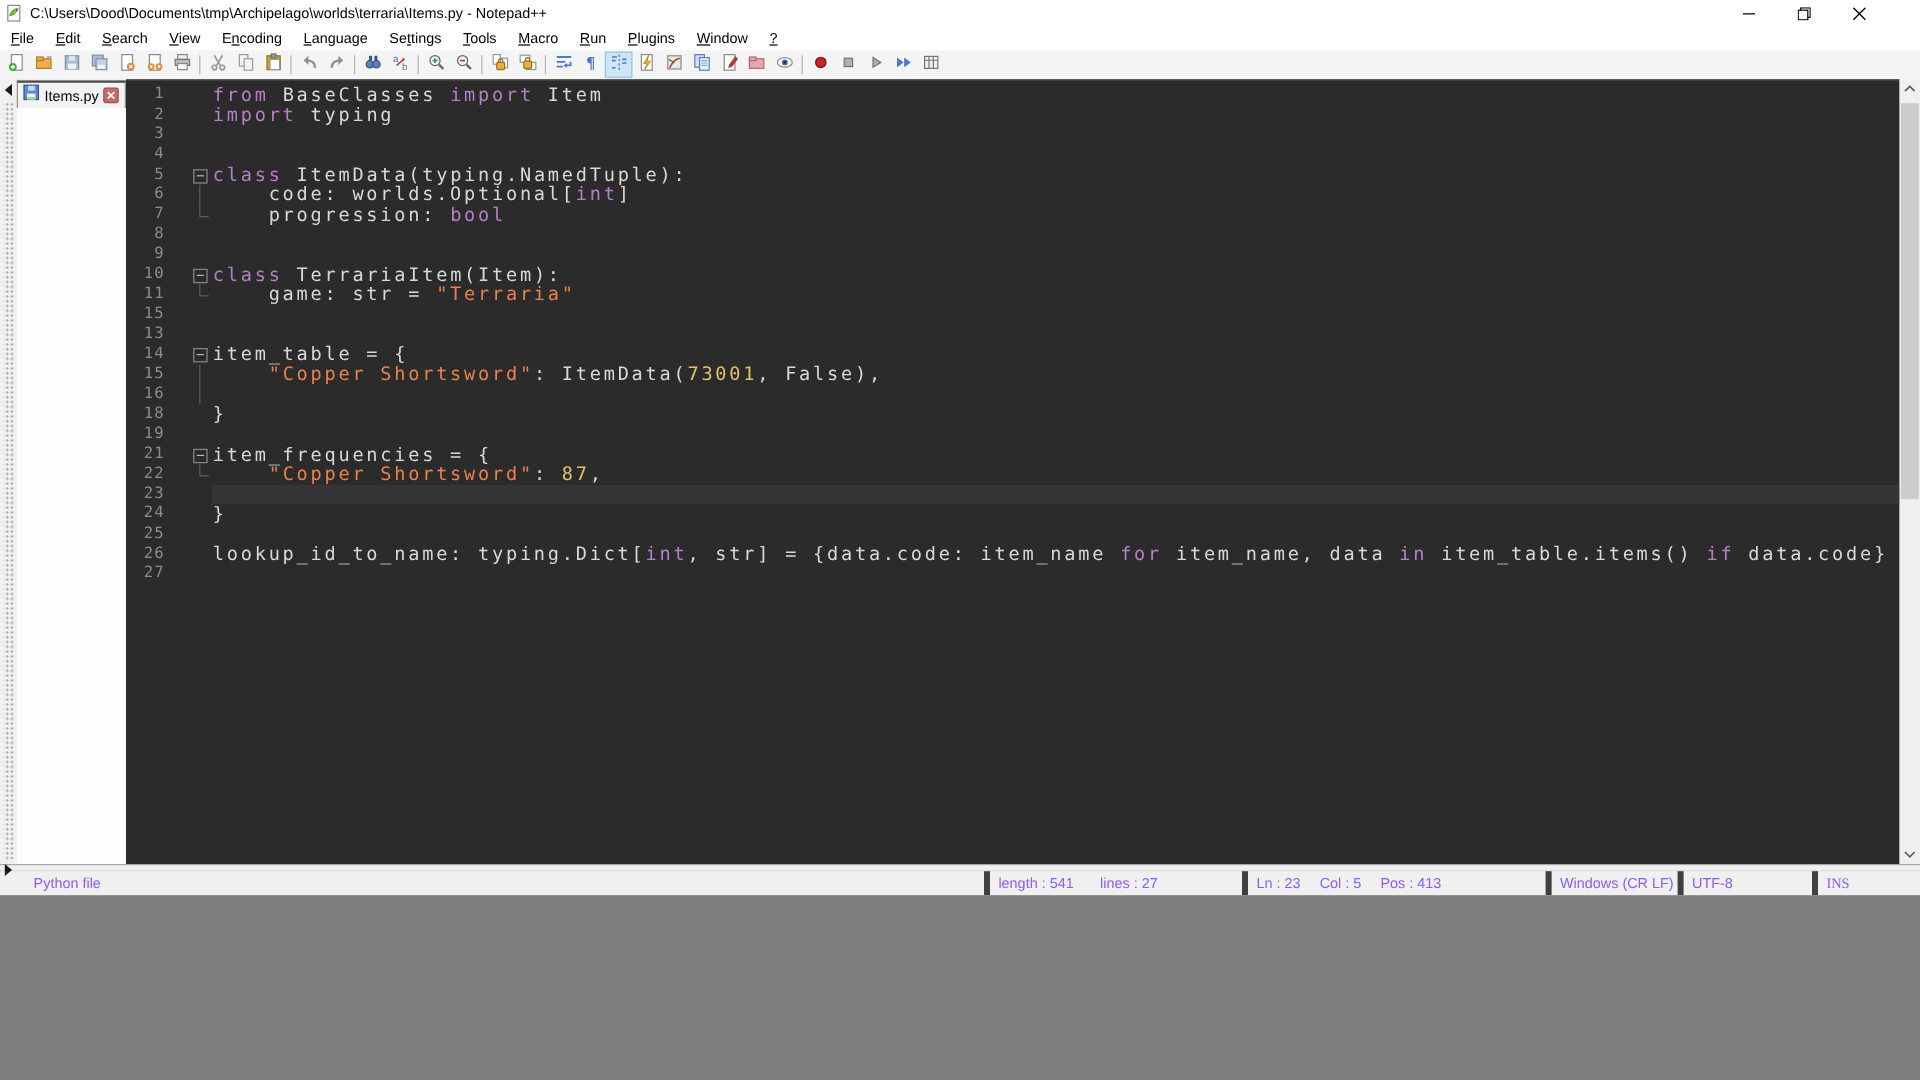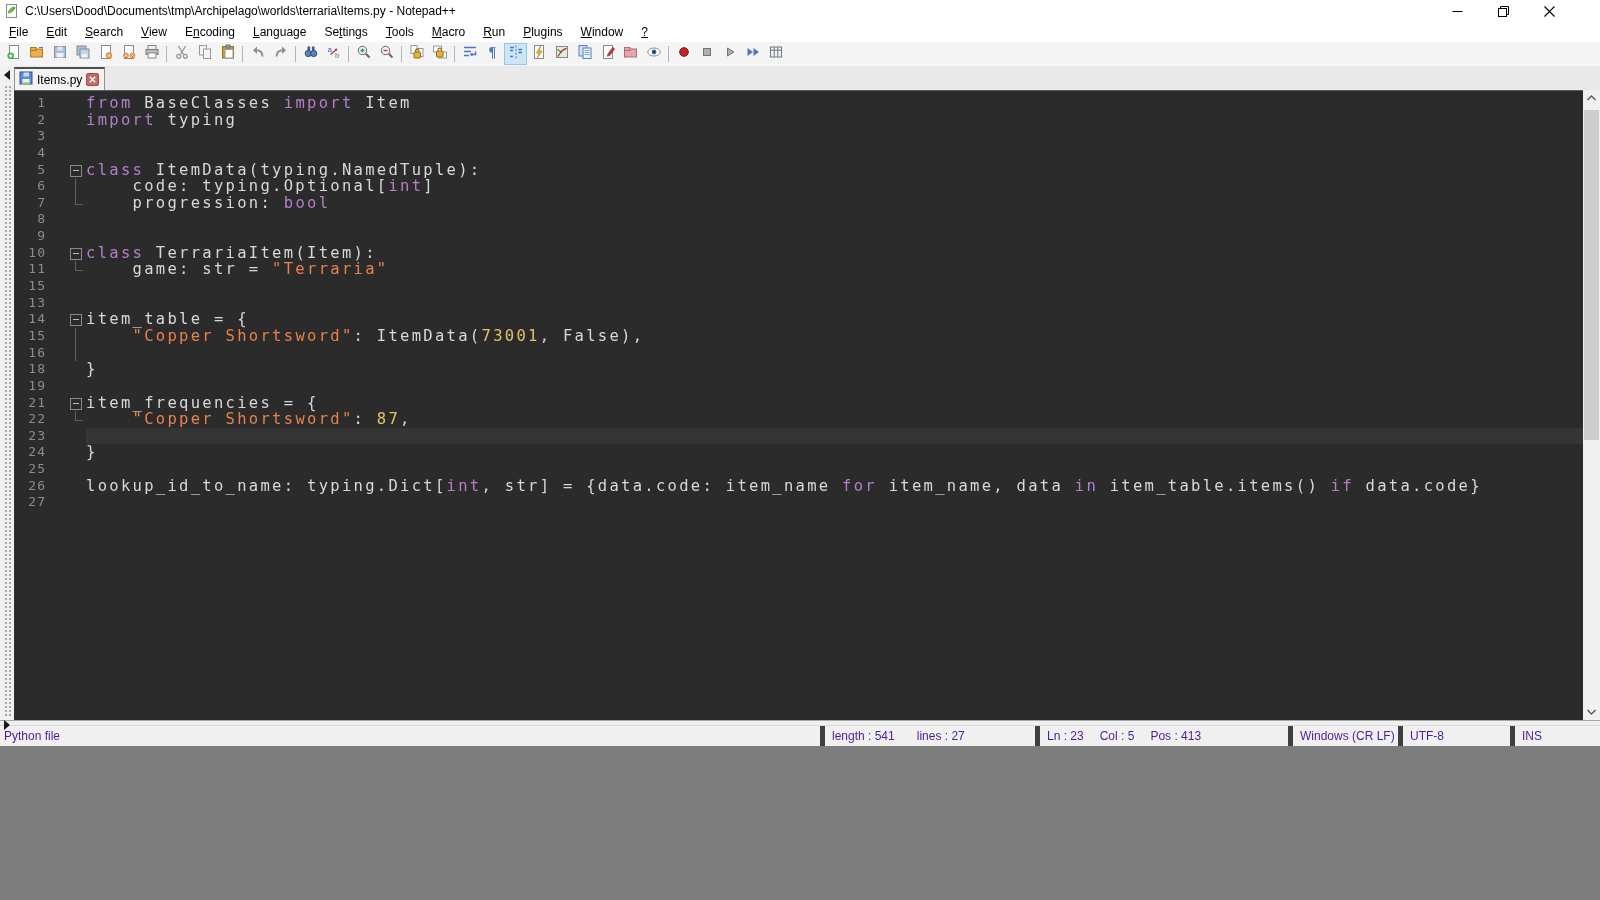--- a/index.html
+++ b/index.html
@@ -27,21 +27,21 @@
 
   
   .mainrow { flex:1; display:flex; min-height:0; }
   .leftstrip { width:14px; background:#f0f0f0; flex:none; display:flex; flex-direction:column; align-items:center; }
   .tri { width:0; height:0; margin:4px 0; }
   .tri.left  { border-top:5px solid transparent; border-bottom:5px solid transparent; border-right:6px solid #1a1a1a; }
   .tri.right { border-top:5px solid transparent; border-bottom:5px solid transparent; border-left:6px solid #1a1a1a; margin:0 0 0 2px; }
   .dots { flex:1; width:9px; margin-bottom:2px;
           background-image:radial-gradient(#a8a8a8 1px, transparent 1.1px);
           background-size:4px 4px; background-position:1px 1px; }
-  .centercol { flex:1; display:flex; flex-direction:column; min-width:0; }
+  .centercol { flex:1; display:flex; flex-direction:row; min-width:0; }
 
   
   .tabbar { height:24px; background:#e9e9e9; display:flex; align-items:flex-end; flex:none; }
   .tab { height:23px; display:flex; align-items:center; background:#f3f3f3;
          border:1px solid #8f8f8f; border-bottom:none; border-top:2px solid #4e4e4e;
          padding:0 5px 0 4px; gap:4px; }
   .tablabel { font-size:12px; color:#000; }
   .tabclose { width:13px; height:13px; background:#c46a6a; border:1px solid #9d4f4f; border-radius:2px;
               display:flex; align-items:center; justify-content:center; }
 
@@ -71,27 +71,27 @@
   
   .vscroll { width:17px; flex:none; background:#f0f0f0; position:relative; }
   .sarrow { width:17px; height:17px; display:flex; align-items:center; justify-content:center; }
   .sarrow.down { position:absolute; bottom:0; left:0; }
   .sthumb { position:absolute; left:1px; right:1px; top:20px; height:330px; background:#cdcdcd; }
 
   
   .gapstrip { height:5px; background:#f0f0f0; border-top:1px solid #a8a8a8; flex:none; position:relative; overflow:visible; z-index:2; }
   .gapstrip .tri.right { position:absolute; left:2px; top:-1px; }
   .statusbar { height:21px; background:#f0f0f0; border-top:1px solid #dadada; display:flex; align-items:flex-end;
-               font-size:12px; color:#4c1d95; flex:none; }
+               font-size:12px; color:#8b5cf6; flex:none;padding-left:24px; }
   .sseg { height:100%; display:flex; align-items:center; padding-left:7px; border-left:5px solid #404040;
           white-space:nowrap; overflow:hidden; }
   .sseg:first-child { border-left:none; padding-left:4px; }
   .sseg.grow { flex:1; }
   .w215 { width:215px; flex:none; } .w253 { width:253px; flex:none; }
-  .w110 { width:110px; flex:none; } .w112 { width:112px; flex:none; } .w90 { width:90px; flex:none; }
+  .w110 { width:110px; flex:none; } .w112 { width:112px; flex:none; } .w90 { width:90px; flex:none;font-family:Liberation Serif, serif; }
   .gap22 { margin-right:22px; } .gap16 { margin-right:16px; }
   .bottomstrip { height:14px; background:#7d7d7d; flex:none; }
 </style>
 </head>
 <body>
 
 <div class="window">
 
   <div class="titlebar">
     <span class="appicon">
@@ -384,21 +384,21 @@
           </span>
         </div>
       </div>
       <div class="editrow">
         <div class="editor" id="editor">
             <div class="line"><span class="lnum">1</span><span class="fold none"></span><span class="codewrap"><span class="t-k">from</span><span class="t-d"> BaseClasses </span><span class="t-k">import</span><span class="t-d"> Item</span></span></div>
             <div class="line"><span class="lnum">2</span><span class="fold none"></span><span class="codewrap"><span class="t-k">import</span><span class="t-d"> typing</span></span></div>
             <div class="line"><span class="lnum">3</span><span class="fold none"></span><span class="codewrap"></span></div>
             <div class="line"><span class="lnum">4</span><span class="fold none"></span><span class="codewrap"></span></div>
             <div class="line"><span class="lnum">5</span><span class="fold box"></span><span class="codewrap"><span class="t-k">class</span><span class="t-d"> ItemData(typing.NamedTuple):</span></span></div>
-            <div class="line"><span class="lnum">6</span><span class="fold vline"></span><span class="codewrap"><span class="t-d">    code: typing.Optional[</span><span class="t-k">int</span><span class="t-d">]</span></span></div>
+            <div class="line"><span class="lnum">6</span><span class="fold vline"></span><span class="codewrap"><span class="t-d">    code: worlds.Optional[</span><span class="t-k">int</span><span class="t-d">]</span></span></div>
             <div class="line"><span class="lnum">7</span><span class="fold lend"></span><span class="codewrap"><span class="t-d">    progression: </span><span class="t-k">bool</span></span></div>
             <div class="line"><span class="lnum">8</span><span class="fold none"></span><span class="codewrap"></span></div>
             <div class="line"><span class="lnum">9</span><span class="fold none"></span><span class="codewrap"></span></div>
             <div class="line"><span class="lnum">10</span><span class="fold box"></span><span class="codewrap"><span class="t-k">class</span><span class="t-d"> TerrariaItem(Item):</span></span></div>
             <div class="line"><span class="lnum">11</span><span class="fold lend"></span><span class="codewrap"><span class="t-d">    game: str = </span><span class="t-s">"Terraria"</span></span></div>
             <div class="line"><span class="lnum">15</span><span class="fold none"></span><span class="codewrap"></span></div>
             <div class="line"><span class="lnum">13</span><span class="fold none"></span><span class="codewrap"></span></div>
             <div class="line"><span class="lnum">14</span><span class="fold box"></span><span class="codewrap"><span class="t-d">item_table = {</span></span></div>
             <div class="line"><span class="lnum">15</span><span class="fold vline"></span><span class="codewrap"><span class="t-d">    </span><span class="t-s">"Copper Shortsword"</span><span class="t-d">: ItemData(</span><span class="t-n">73001</span><span class="t-d">, False),</span></span></div>
             <div class="line"><span class="lnum">16</span><span class="fold vline"></span><span class="codewrap"></span></div>

